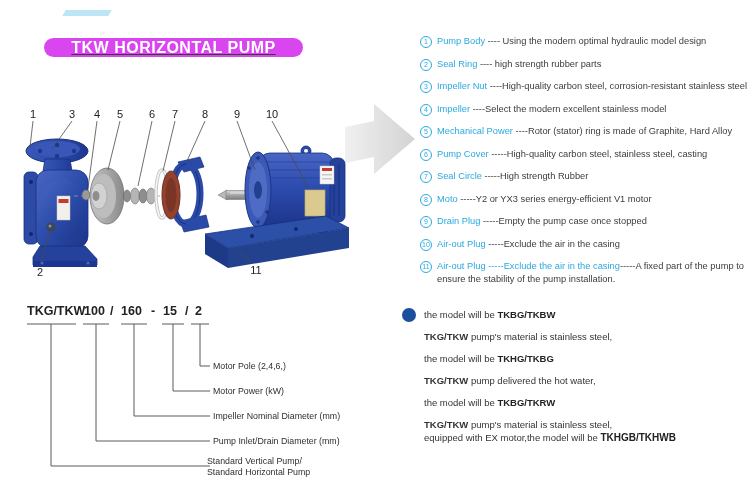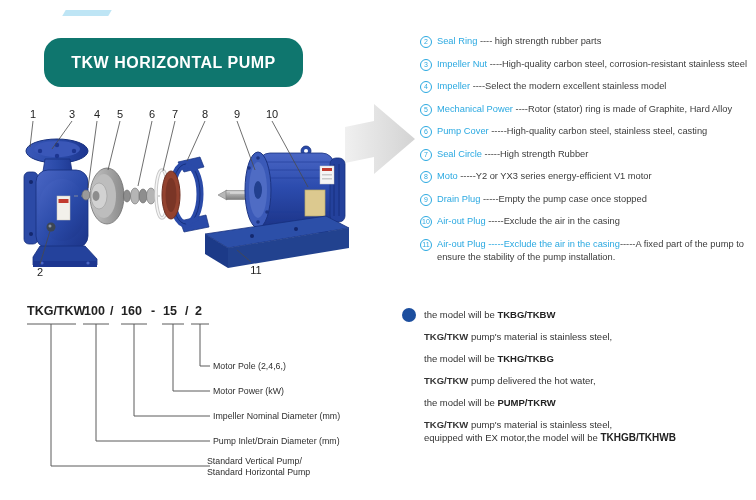--- a/index.html
+++ b/index.html
@@ -2,22 +2,22 @@
 <html><head>
 <meta charset="utf-8">
 <style>
   html,body{margin:0;padding:0;background:#fff;}
   .canvas{position:relative;width:756px;height:500px;background:#ffffff;overflow:hidden;
           font-family:"Liberation Sans",sans-serif;color:#3c3c3c;}
 
   
   .banner-sliver{position:absolute;left:64px;top:10px;width:46px;height:6px;
                  background:#a8dcf2;transform:skewX(-30deg);opacity:.75;}
-  .banner{position:absolute;left:44px;top:38px;width:259px;height:49px;border-radius:17px;
-          background:#0f766e;display:flex;align-items:center;justify-content:center;}
+  .banner{position:absolute;left:44px;top:38px;width:259px;height:19px;border-radius:17px;
+          background:#d946ef;display:flex;align-items:center;justify-content:center;text-decoration:underline;}
   .banner span{color:#fff;font-size:16px;font-weight:bold;letter-spacing:.5px;}
 
   
   .diagram-svg{position:absolute;left:10px;top:95px;width:410px;height:205px;}
 
   
   .parts-list{position:absolute;left:420px;top:35px;width:334px;}
   .part-row{display:flex;align-items:flex-start;margin-bottom:9.5px;font-size:9.3px;line-height:13px;}
   .part-num{flex:0 0 auto;width:10px;height:10px;border:1px solid #2ba9e1;border-radius:50%;
             color:#2ba9e1;font-size:7px;line-height:10px;text-align:center;margin:1px 5px 0 0;}
@@ -208,20 +208,24 @@
       <text x="205" y="118">8</text>
       <text x="237" y="118">9</text>
       <text x="272" y="118">10</text>
       <text x="40" y="276">2</text>
       <text x="256" y="274">11</text>
     </g>
   </svg>
 
   <div class="parts-list">
     <div class="part-row">
+        <span class="part-num">1</span>
+        <div class="part-text"><span class="part-name">Pump Body</span><span class="part-desc"> ---- Using the modern optimal hydraulic model design</span></div>
+      </div>
+    <div class="part-row">
         <span class="part-num">2</span>
         <div class="part-text"><span class="part-name">Seal Ring</span><span class="part-desc"> ---- high strength rubber parts</span></div>
       </div>
     <div class="part-row">
         <span class="part-num">3</span>
         <div class="part-text"><span class="part-name">Impeller Nut</span><span class="part-desc"> ----High-quality carbon steel, corrosion-resistant stainless steel</span></div>
       </div>
     <div class="part-row">
         <span class="part-num">4</span>
         <div class="part-text"><span class="part-name">Impeller</span><span class="part-desc"> ----Select the modern excellent stainless model</span></div>
@@ -281,18 +285,18 @@
   <span class="code-label" style="left:213px;top:436px">Pump Inlet/Drain Diameter (mm)</span>
   <span class="code-label" style="left:207px;top:456px">Standard Vertical Pump/
 Standard Horizontal Pump</span>
 
   <div class="note-bullet"></div>
   <div class="notes">
     <div class="note-line"><span>the model will be </span><span class="ncode">TKBG/TKBW</span></div>
     <div class="note-line"><span class="nb">TKG/TKW</span><span> pump's material is stainless steel,</span></div>
     <div class="note-line"><span>the model will be </span><span class="ncode">TKHG/TKBG</span></div>
     <div class="note-line"><span class="nb">TKG/TKW</span><span> pump delivered the hot water,</span></div>
-    <div class="note-line"><span>the model will be </span><span class="ncode">PUMP/TKRW</span></div>
+    <div class="note-line"><span>the model will be </span><span class="ncode">TKBG/TKRW</span></div>
     <div class="note-line tight"><span class="nb">TKG/TKW</span><span> pump's material is stainless steel,</span></div>
     <div class="note-line tight"><span>equipped with EX motor,the model will be </span><span class="ncode big">TKHGB/TKHWB</span></div>
   </div>
 
 </div>
 
 </body></html>

